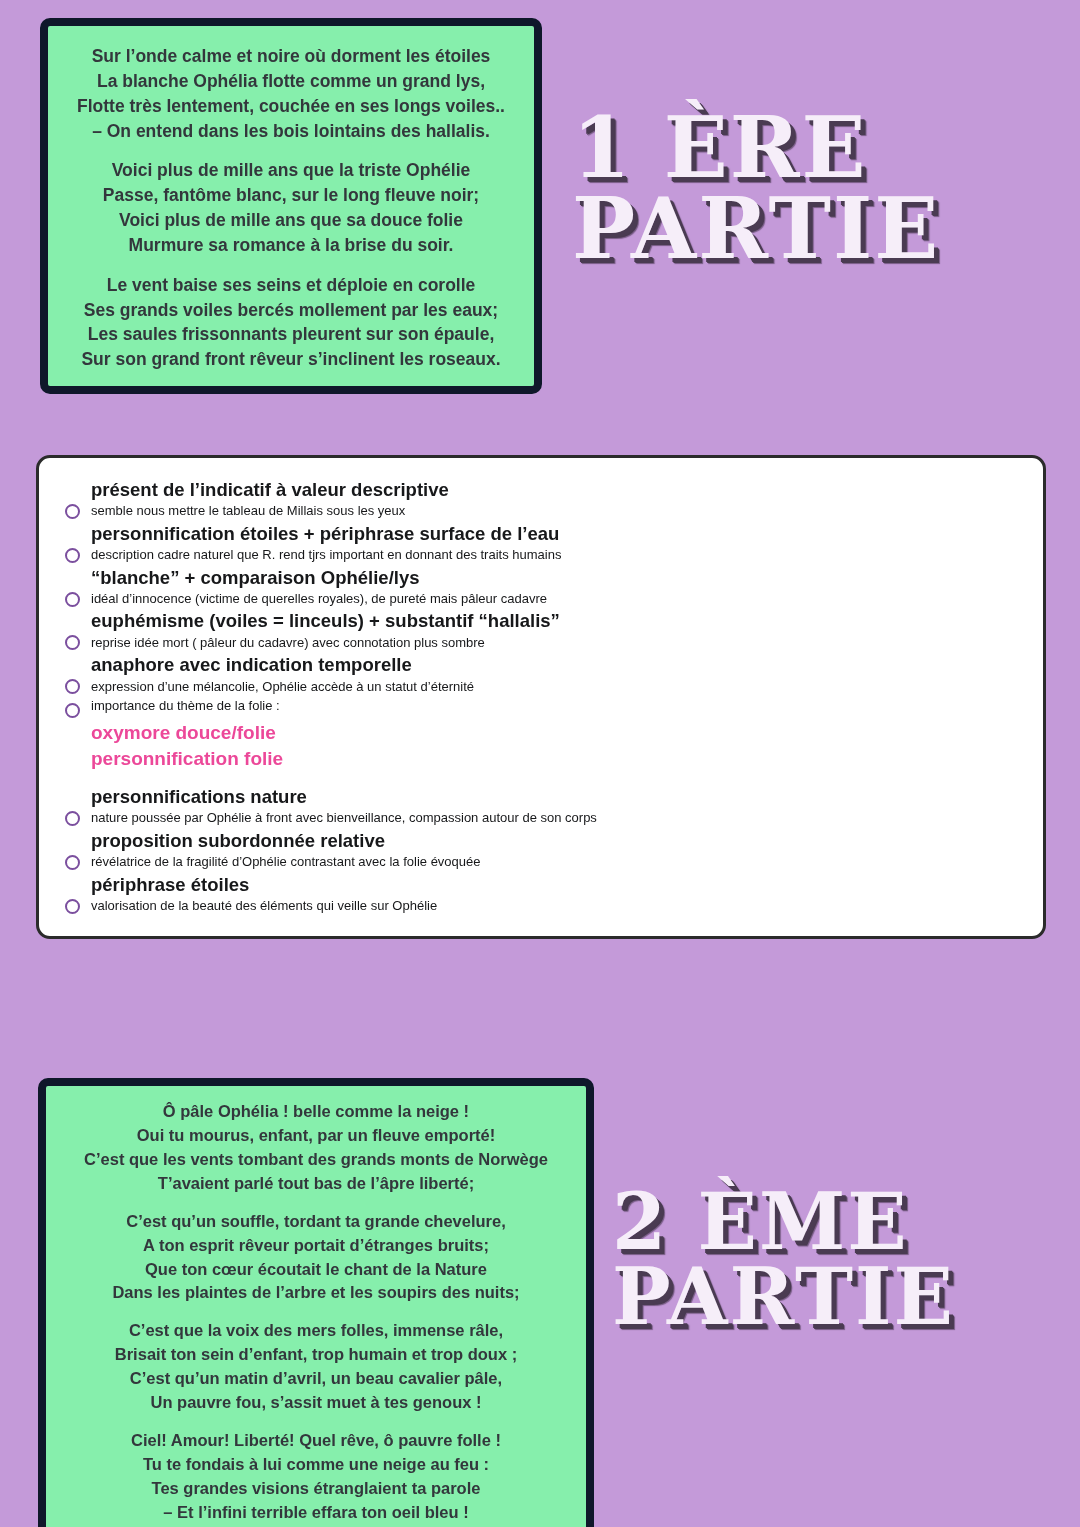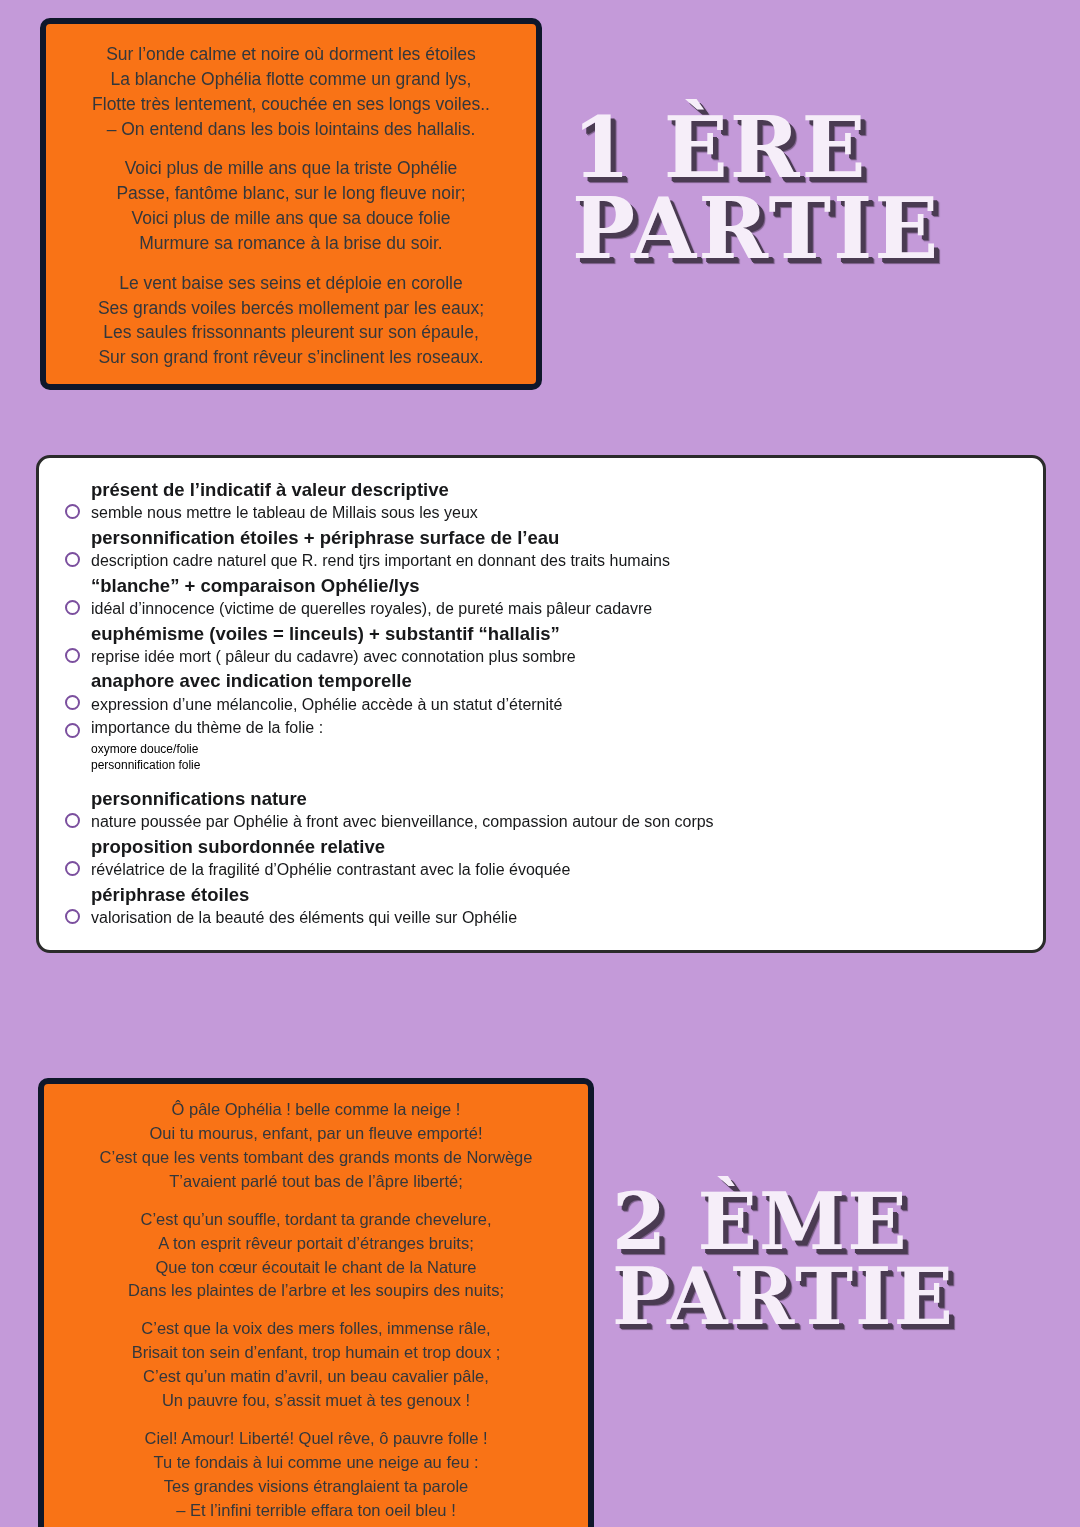--- a/index.html
+++ b/index.html
@@ -11,24 +11,25 @@
     height: 1527px;
     background: #c49ad9;
     font-family: "Liberation Sans", sans-serif;
     position: relative;
     overflow: hidden;
   }
 
   
   .poem-card {
     position: absolute;
-    background: #f97316;
-    border: 6px solid #0f172a;
+    background: #86efac;
+    border: 8px solid #0f172a;
     border-radius: 10px;
     box-sizing: border-box;
+    font-weight: bold;
   }
   .poem-card.one {
     left: 40px;
     top: 18px;
     width: 502px;
     padding: 18px 16px 14px 16px;
   }
   .poem-card.two {
     left: 38px;
     top: 1078px;
@@ -116,28 +117,28 @@
   }
   .bullet.nolabel { margin-top: 6px; }
   .note-text { flex: 1 1 auto; padding-left: 6px; }
   .note-label {
     font-size: 18.5px;
     font-weight: 700;
     color: #17181a;
     line-height: 1.32;
   }
   .note-desc {
-    font-size: 16px;
+    font-size: 13px;
     color: #17181a;
     line-height: 1.34;
   }
   .extra-label {
-    font-size: 12px;
-    font-weight: 400;
-    color: #000000;
+    font-size: 19px;
+    font-weight: 700;
+    color: #ec4899;
     line-height: 1.34;
     padding-left: 32px;
   }
 </style>
 </head>
 <body>
 
 <div class="poem-card one">
   <div class="stanza">Sur l’onde calme et noire où dorment les étoiles
 La blanche Ophélia flotte comme un grand lys,

